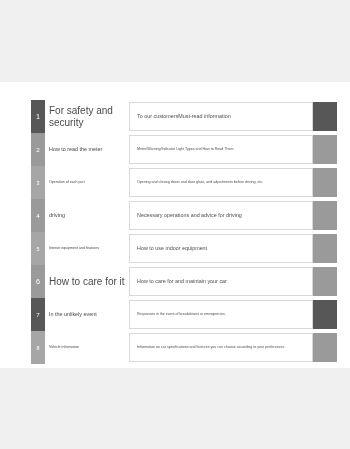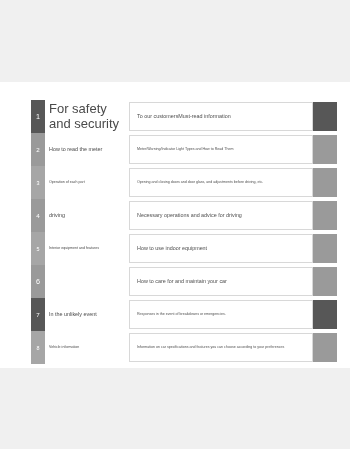--- a/index.html
+++ b/index.html
@@ -84,21 +84,21 @@
     line-height: 1.15;
   }
   .side-tab {
     position: absolute;
     left: 313px;
     top: 2px;
     width: 24px;
     height: 29px;
   }
   
-  .sz-lg  { font-size: 13px; }
+  .sz-lg  { font-size: 10px; }
   .sz-md  { font-size: 5.4px; }
   .sz-sm  { font-size: 3.6px; }
   .num-lg { font-size: 7.2px; }
   .num-md { font-size: 6.2px; }
   .num-sm { font-size: 5.4px; }
 </style>
 </head>
 <body>
 
 <div id="page">
@@ -139,20 +139,21 @@
         <div class="toc-row" style="top: 150px;">
           <div class="num-rail num-sm" style="background: rgb(166, 166, 166);">5</div>
           <div class="chapter-title sz-sm">Interior equipment and features</div>
           <div class="desc-box">
             <span class="desc-text sz-md">How to use indoor equipment</span>
           </div>
           <div class="side-tab" style="background: rgb(154, 154, 154);"></div>
         </div>
         <div class="toc-row" style="top: 183px;">
           <div class="num-rail num-lg" style="background: rgb(154, 154, 154);">6</div>
+          <div class="chapter-title sz-lg">How to care for it</div>
           <div class="desc-box">
             <span class="desc-text sz-md">How to care for and maintain your car</span>
           </div>
           <div class="side-tab" style="background: rgb(154, 154, 154);"></div>
         </div>
         <div class="toc-row" style="top: 216px;">
           <div class="num-rail num-md" style="background: rgb(87, 87, 87);">7</div>
           <div class="chapter-title sz-md">In the unlikely event</div>
           <div class="desc-box">
             <span class="desc-text sz-sm">Responses in the event of breakdowns or emergencies.</span>

